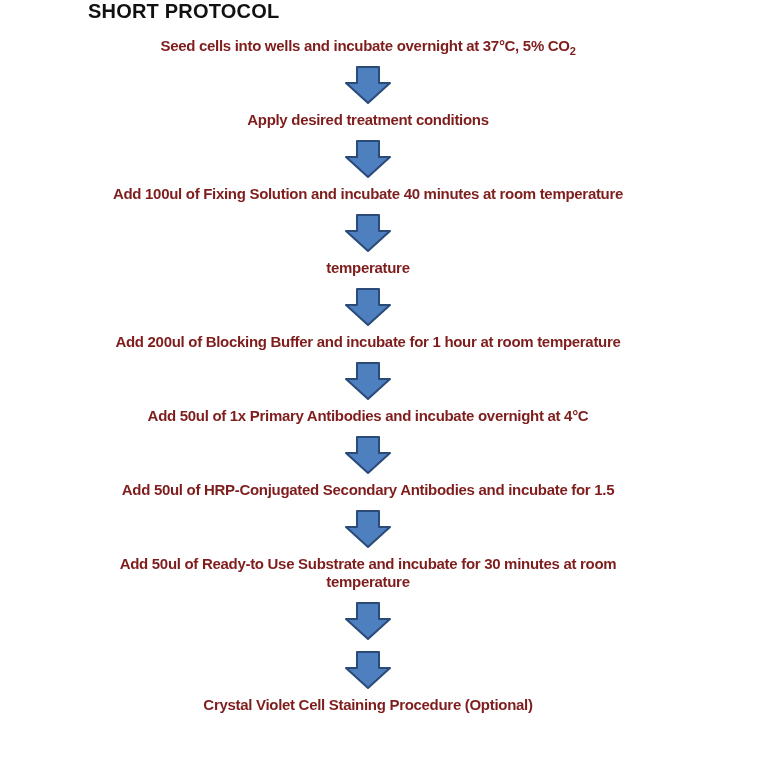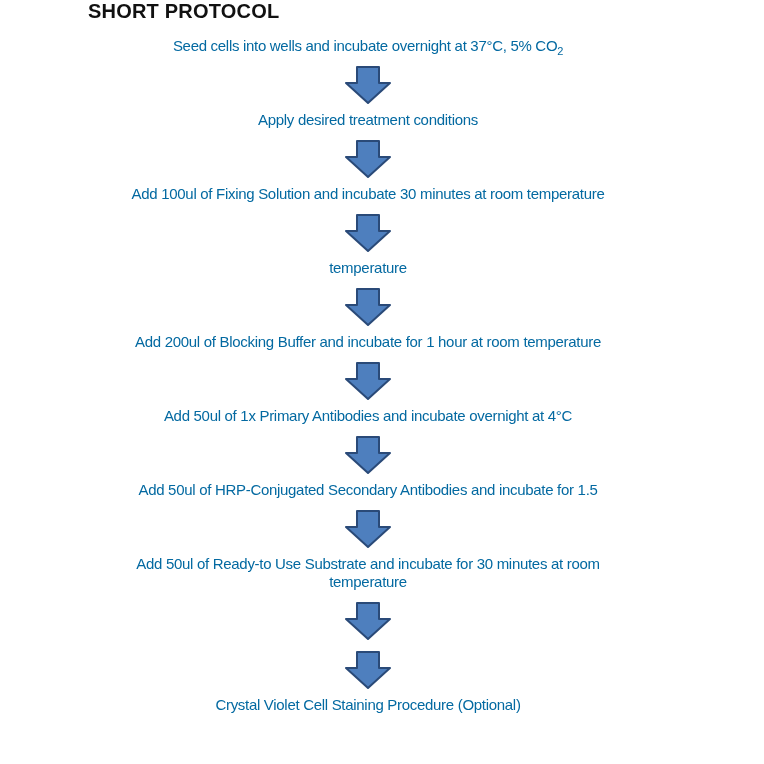--- a/index.html
+++ b/index.html
@@ -21,24 +21,24 @@
     letter-spacing: 0.2px;
     color: #111111;
   }
   .flow {
     width: 580px;
     margin: 14px 0 0 78px;
     text-align: center;
   }
   .step {
     font-size: 15px;
-    font-weight: normal;
+    font-weight: bold;
     line-height: 18px;
     letter-spacing: -0.3px;
-    color: #0369a1;
+    color: #7f1d1d;
   }
   .step .line {
     white-space: nowrap;
   }
   .step sub {
     font-size: 11px;
     line-height: 0;
   }
   .arrow {
     height: 38px;
@@ -66,21 +66,21 @@
     </div>
     <div class="step">
       <div class="line">Apply desired treatment conditions</div>
     </div>
     <div class="arrow">
       <svg width="46" height="38" viewBox="0 0 46 38">
         <polygon points="12,1 34,1 34,17 45,17 23,37 1,17 12,17" fill="#4e7fbe" stroke="#2a4a78" stroke-width="2" stroke-linejoin="round"></polygon>
       </svg>
     </div>
     <div class="step">
-      <div class="line">Add 100ul of Fixing Solution and incubate 30 minutes at room temperature</div>
+      <div class="line">Add 100ul of Fixing Solution and incubate 40 minutes at room temperature</div>
     </div>
     <div class="arrow">
       <svg width="46" height="38" viewBox="0 0 46 38">
         <polygon points="12,1 34,1 34,17 45,17 23,37 1,17 12,17" fill="#4e7fbe" stroke="#2a4a78" stroke-width="2" stroke-linejoin="round"></polygon>
       </svg>
     </div>
     <div class="step">
       <div class="line">temperature</div>
     </div>
     <div class="arrow">

